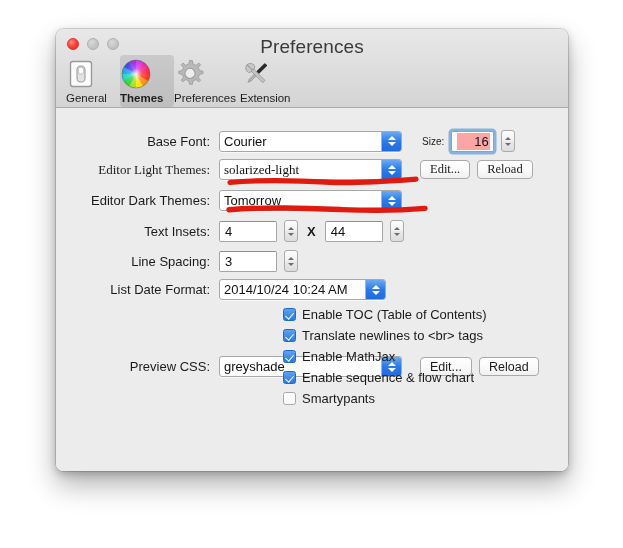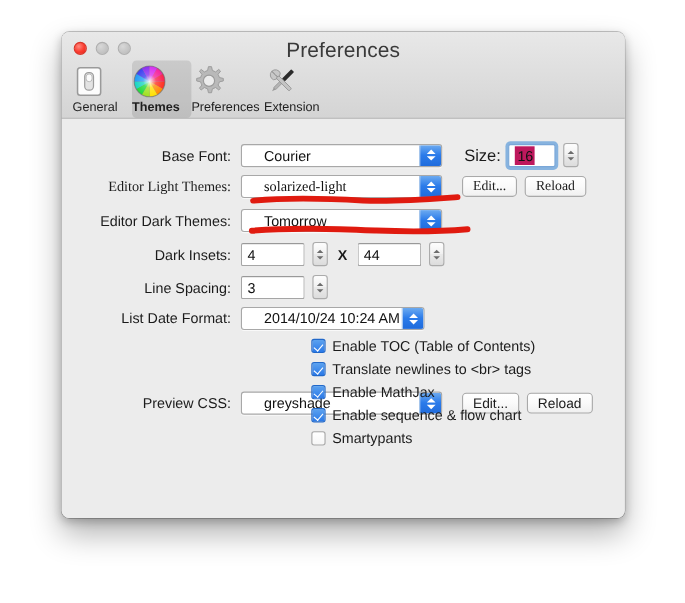--- a/index.html
+++ b/index.html
@@ -146,21 +146,21 @@
     border-radius: 3px;
     box-sizing: border-box;
     display: flex;
     align-items: center;
     cursor: default;
     box-shadow: 0 1px 0 rgba(255,255,255,0.7);
   }
   .popup .val {
     font-size: 13px;
     color: #111111;
-    padding-left: 20px;
+    padding-left: 4px;
     white-space: nowrap;
     overflow: hidden;
   }
   .popup .arrows {
     position: absolute;
     right: 0px;
     top: 0px;
     bottom: 0px;
     width: 19px;
     border-radius: 0 2px 2px 0;
@@ -193,22 +193,22 @@
     font-size: 13px;
     color: #111111;
     padding-left: 5px;
     cursor: text;
   }
   .tfield.focused {
     border-color: #7aa7d8;
     box-shadow: 0 0 0 2.5px rgba(118,169,221,0.85);
   }
   .sel {
-    background: #be185d;
-    padding: 1px 1px 1px 2px;
+    background: #fca5a5;
+    padding: 1px 1px 1px 17px;
   }
 
   
   .stepper {
     width: 14px;
     height: 22px;
     margin-left: 7px;
     border: 1px solid #ababab;
     border-radius: 3px;
     background: linear-gradient(to bottom, #fdfdfd 0%, #f1f1f1 49%, #eaeaea 51%, #dcdcdc 100%);
@@ -245,21 +245,21 @@
     white-space: nowrap;
   }
 
   .xlabel {
     font-size: 13px;
     color: #1b1b1b;
     margin: 0 9px 0 9px;
     font-weight: bold;
   }
   .sizelabel {
-    font-size: 15px;
+    font-size: 10px;
     color: #1b1b1b;
     margin-left: 20px;
     margin-right: 7px;
   }
 
   
   #checkgroup {
     position: absolute;
     left: 227px;
     top: 197px;
@@ -449,21 +449,21 @@
       <div class="popup" style="width:183px;">
         <span class="val">Tomorrow</span>
         <span class="arrows">
           <i class="chev up"></i>
             <i class="chev down"></i>
         </span>
       </div>
     </div>
 
     <div class="row" style="top:112px;">
-      <div class="lbl">Dark Insets:</div>
+      <div class="lbl">Text Insets:</div>
       <div class="tfield" style="width:58px;">4</div>
       <div class="stepper">
         <i class="s-chev up"></i>
           <i class="s-chev down"></i>
       </div>
       <div class="xlabel">X</div>
       <div class="tfield" style="width:58px;">44</div>
       <div class="stepper">
         <i class="s-chev up"></i>
           <i class="s-chev down"></i>

